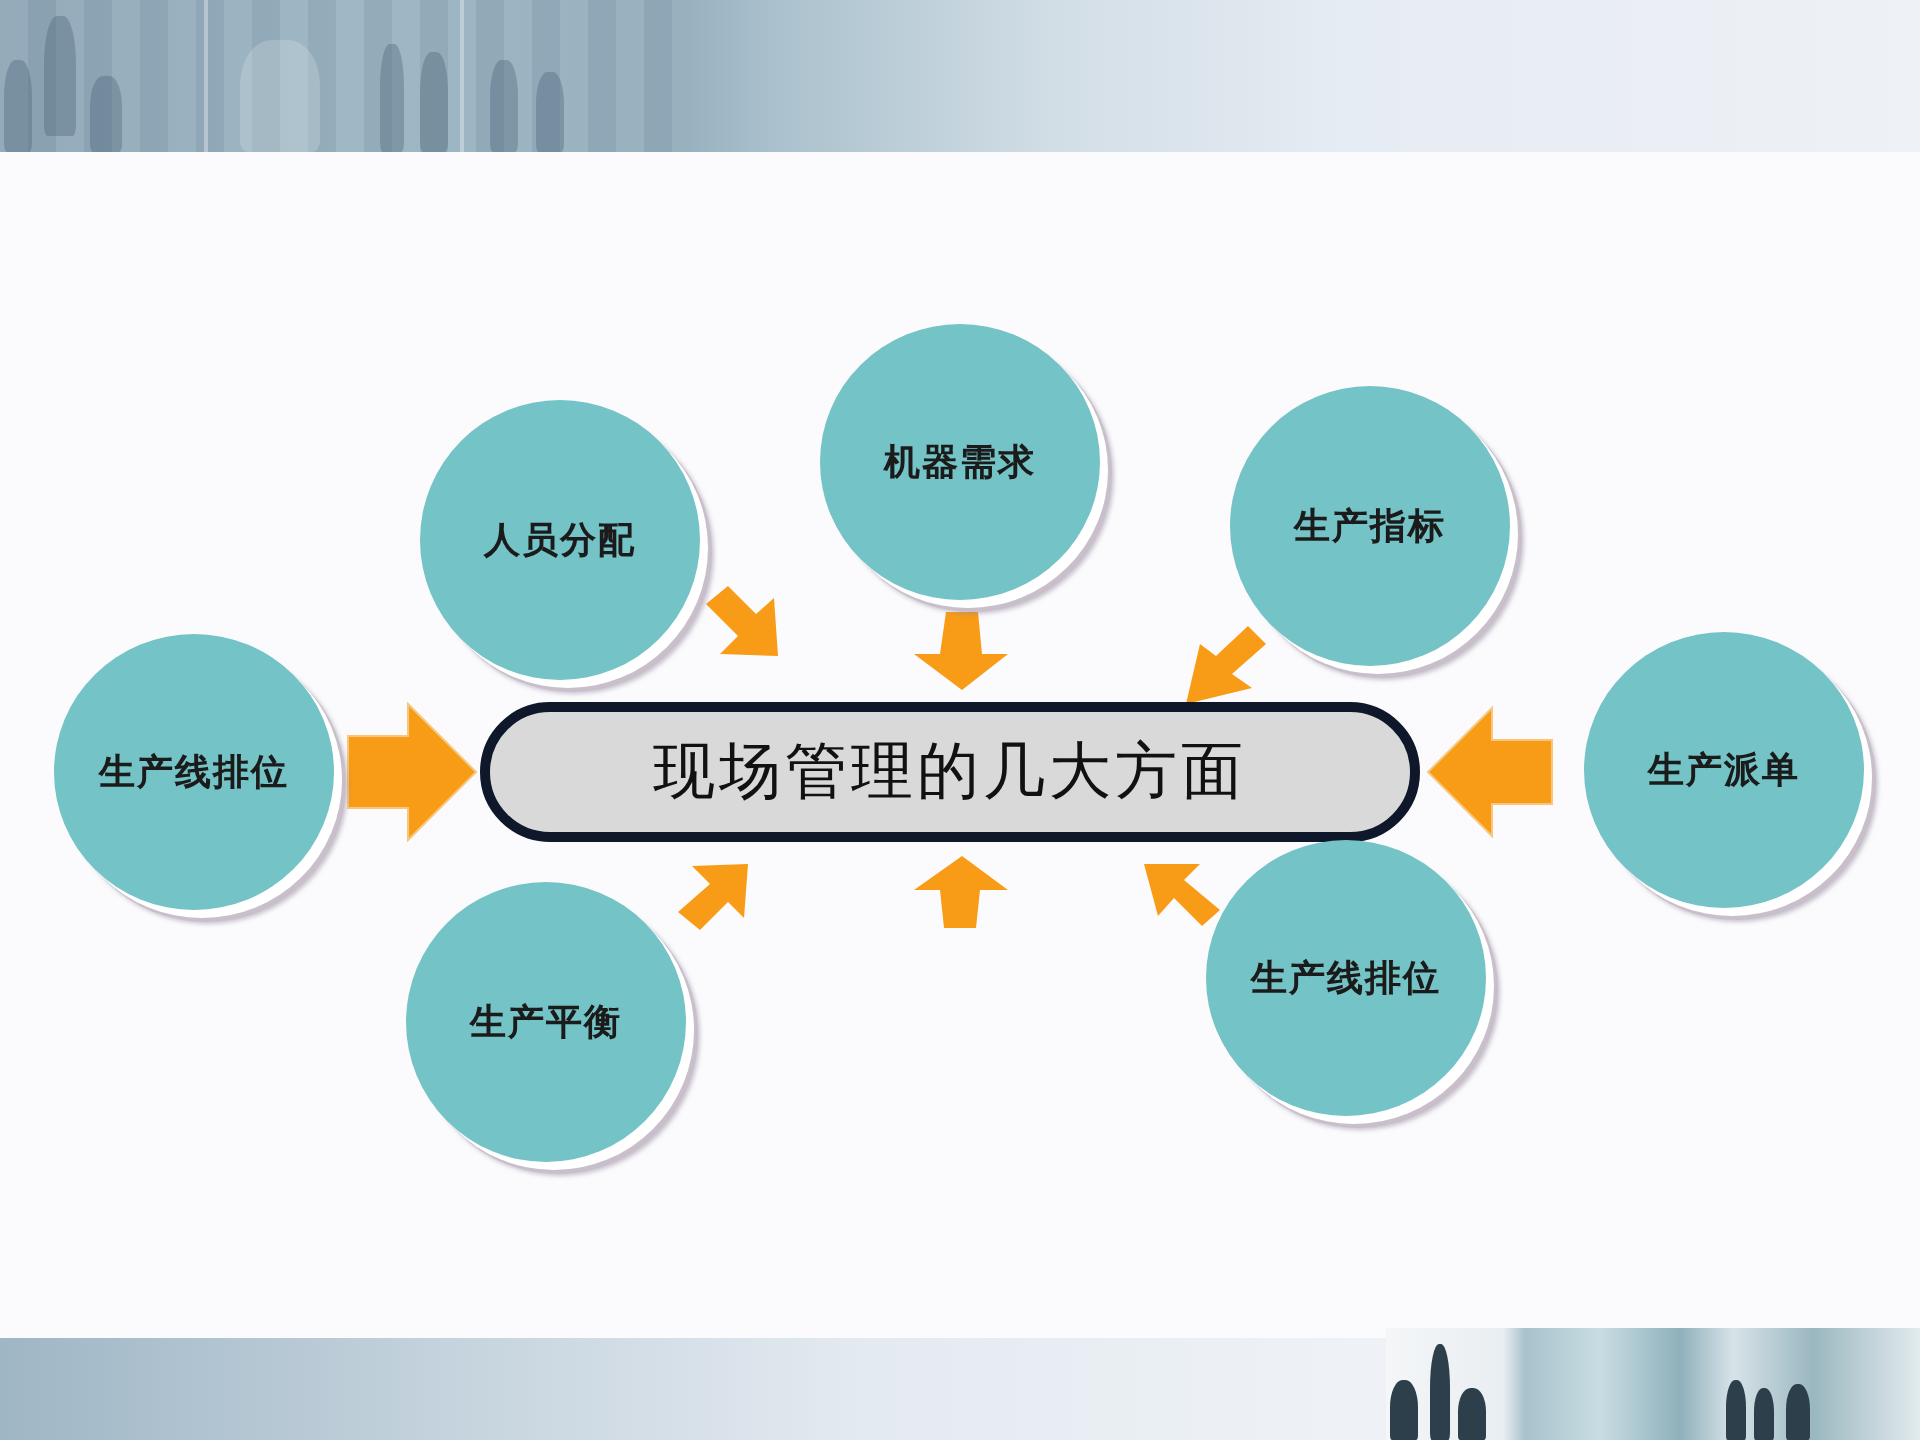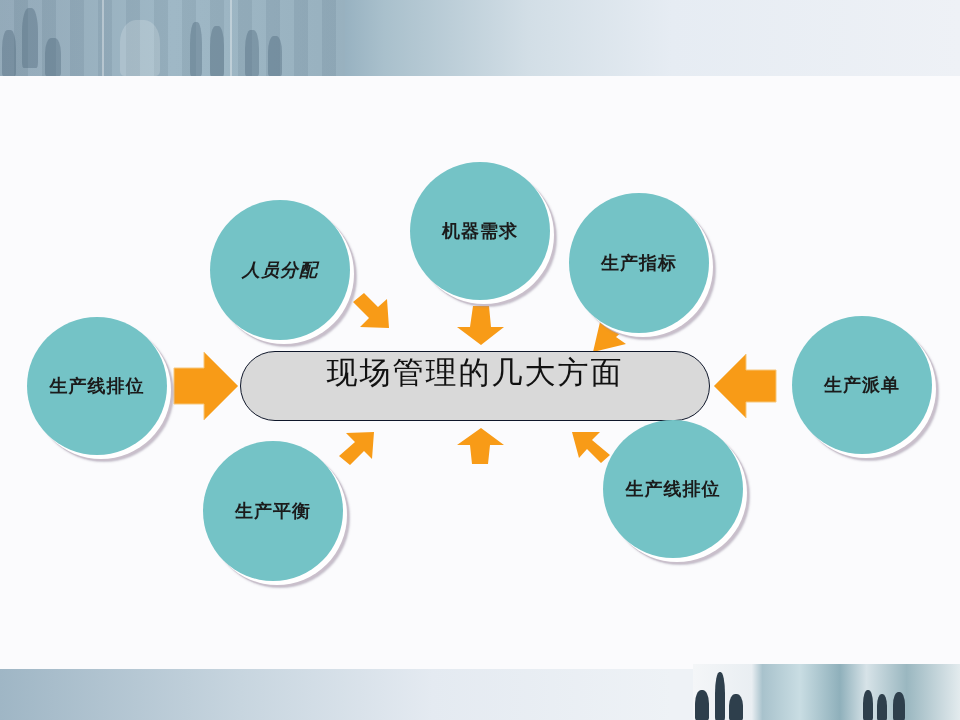--- a/index.html
+++ b/index.html
@@ -16,21 +16,21 @@
     background:linear-gradient(90deg,#9fb6c5 0%,#c7d5df 25%,#e4eaf1 45%,#eef2f6 70%,#eef2f6 100%);}
   .bottom-photos{position:absolute;left:693px;top:664px;width:267px;height:56px;
     background:linear-gradient(90deg,#f4f6f8 0%,#e9eef2 22%,#a8c2cc 26%,#c9dde3 40%,#8fb0bb 55%,#d7e3e8 65%,#9ab7c0 80%,#e3ebee 100%);}
   .bottom-photos .p{position:absolute;bottom:0;background:#2e3f4c;border-radius:45% 45% 8% 8%;}
   .stage{position:absolute;left:0;top:0;width:960px;height:720px;}
   .node{position:absolute;border-radius:50%;background:#74c3c6;
     box-shadow:4px 4px 0 0 #ffffff,6px 6px 0 0 #c9bfcb,7px 7px 2px 0 rgba(150,140,160,0.5);
     display:flex;align-items:center;justify-content:center;}
   .node span{font-size:18px;font-weight:bold;color:#1b1b1b;letter-spacing:1px;}
   .hub{position:absolute;left:240px;top:351px;width:470px;height:70px;border-radius:35px;
-    background:#d9d9d9;border:1px solid #0f172a;display:flex;align-items:flex-start;justify-content:center;box-sizing:border-box;}
+    background:#d9d9d9;border:5px solid #0f172a;display:flex;align-items:center;justify-content:center;box-sizing:border-box;}
   .hub span{font-size:31px;color:#111;letter-spacing:2px;}
   svg.arrows{position:absolute;left:0;top:0;}
 </style>
 </head>
 <body>
 
 <div class="top-banner">
   <div class="top-photos">
     <div class="sep" style="left:102px"></div>
     <div class="sep" style="left:230px"></div>
@@ -76,27 +76,27 @@
     <polygon points="610,455 601,463 587,449 579,458 572,432 600,432 592,440" fill="#f89b17"></polygon>
   </svg>
 
   <div class="hub">
     <span>现场管理的几大方面</span>
   </div>
 
   <div class="node" style="left:27px;top:317px;width:140px;height:138px;">
     <span>生产线排位</span>
   </div>
-  <div class="node" style="left:210px;top:200px;width:140px;height:140px;font-style:italic;">
+  <div class="node" style="left:210px;top:200px;width:140px;height:140px;">
     <span>人员分配</span>
   </div>
   <div class="node" style="left:410px;top:162px;width:140px;height:138px;font-family:Liberation Serif, serif;">
     <span>机器需求</span>
   </div>
-  <div class="node" style="left:569px;top:193px;width:140px;height:140px;">
+  <div class="node" style="left:615px;top:193px;width:140px;height:140px;">
     <span>生产指标</span>
   </div>
   <div class="node" style="left:792px;top:316px;width:140px;height:138px;">
     <span>生产派单</span>
   </div>
   <div class="node" style="left:203px;top:441px;width:140px;height:140px;">
     <span>生产平衡</span>
   </div>
   <div class="node" style="left:603px;top:420px;width:140px;height:138px;">
     <span>生产线排位</span>

